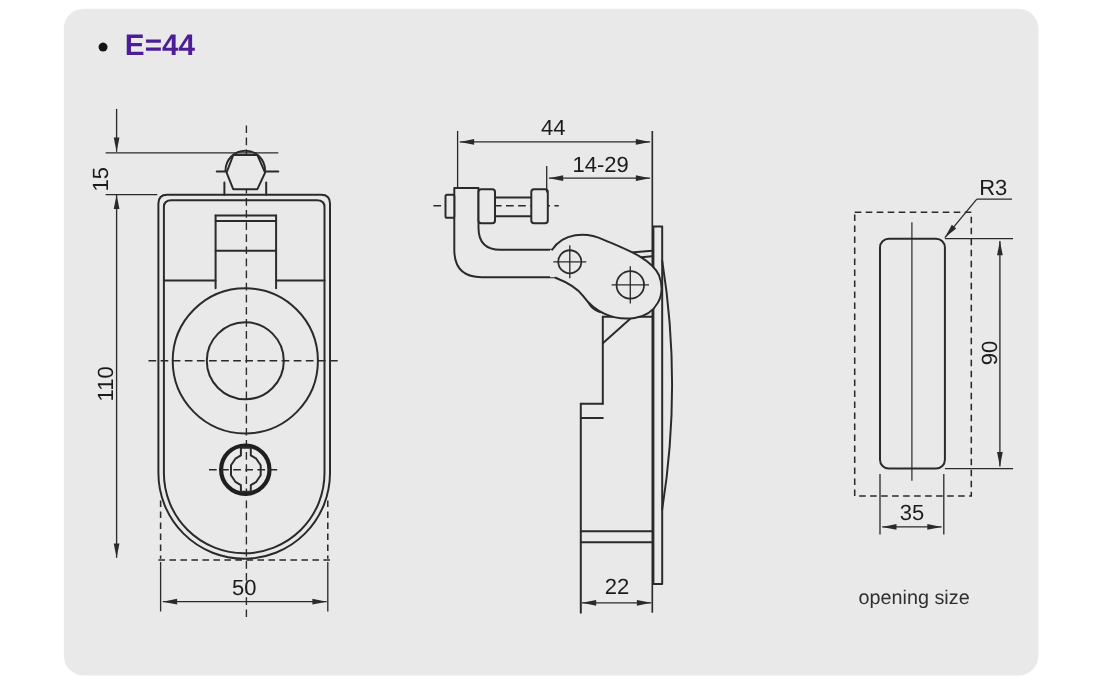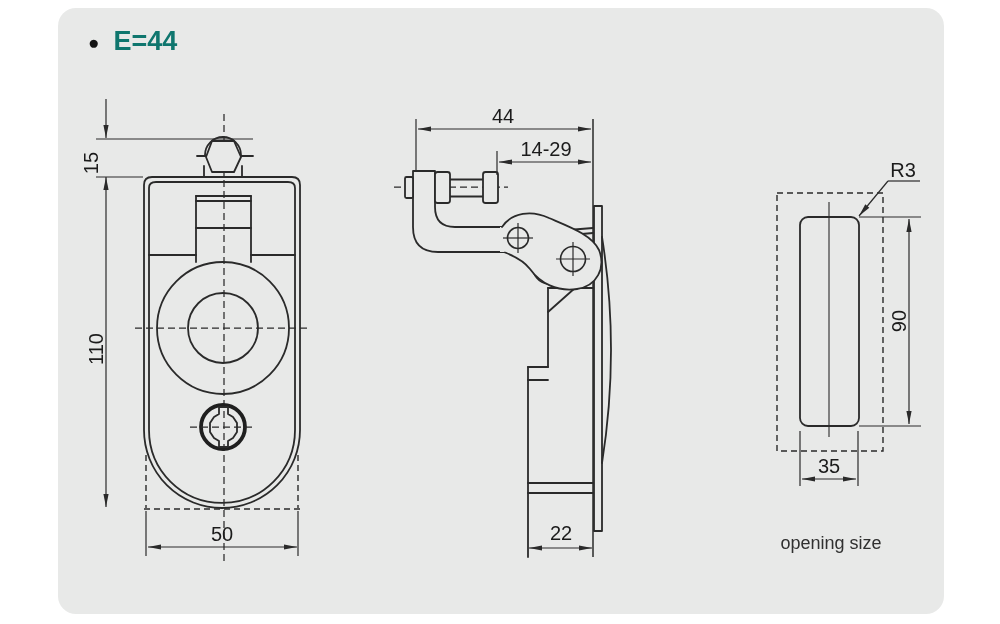--- a/index.html
+++ b/index.html
@@ -14,21 +14,21 @@
     background:#e8e9e8;border-radius:18px;
   }
   .title-row{
     position:absolute;left:88px;top:26px;
     display:flex;align-items:center;gap:14px;
   }
   .title-bullet{
     color:#141414;font-size:19px;line-height:1;transform:translateY(1px);
   }
   .title-text{
-    color:#0f766e;font-size:27px;font-weight:bold;letter-spacing:0px;
+    color:#4c1d95;font-size:27px;font-weight:bold;letter-spacing:0px;
   }
   svg.drawing{position:absolute;left:0;top:0;}
   .ol{fill:none;stroke:#2a2a2a;stroke-width:1.8;stroke-linecap:round;stroke-linejoin:round;}
   .olf{fill:#e8e9e8;stroke:#2a2a2a;stroke-width:1.8;stroke-linejoin:round;}
   .thin{fill:none;stroke:#2a2a2a;stroke-width:1.2;}
   .med{fill:none;stroke:#2a2a2a;stroke-width:1.5;}
   .dash{fill:none;stroke:#2a2a2a;stroke-width:1.25;stroke-dasharray:7 4;}
   .hdash{fill:none;stroke:#2a2a2a;stroke-width:1.4;stroke-dasharray:6 4;}
   .thick{fill:none;stroke:#1f1f1f;stroke-width:3.8;}
   .xhair{fill:none;stroke:#2a2a2a;stroke-width:1.6;}

